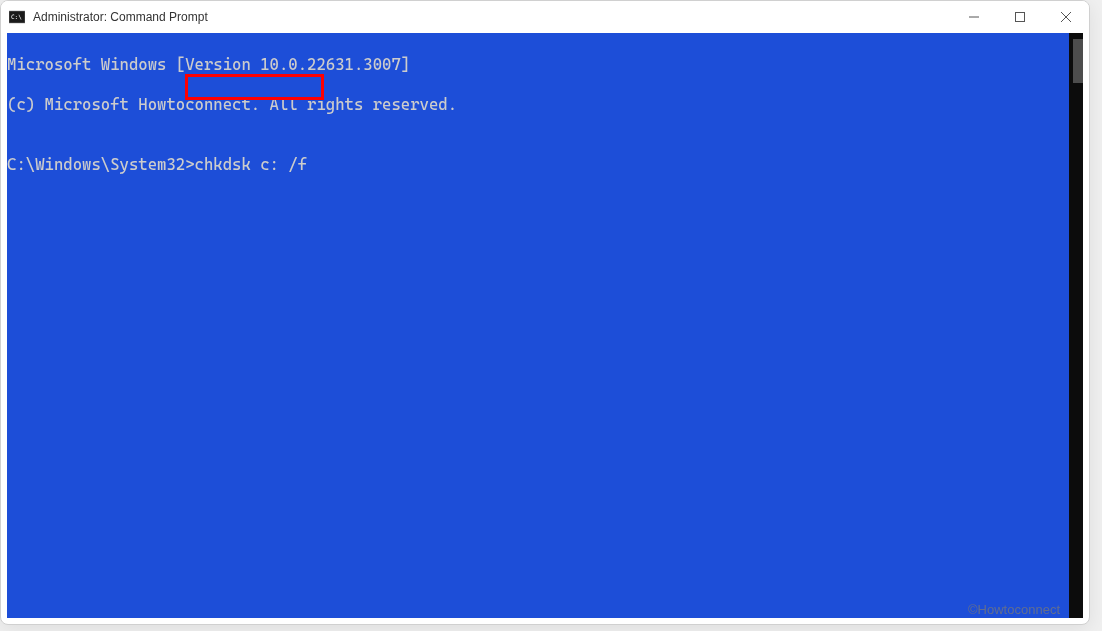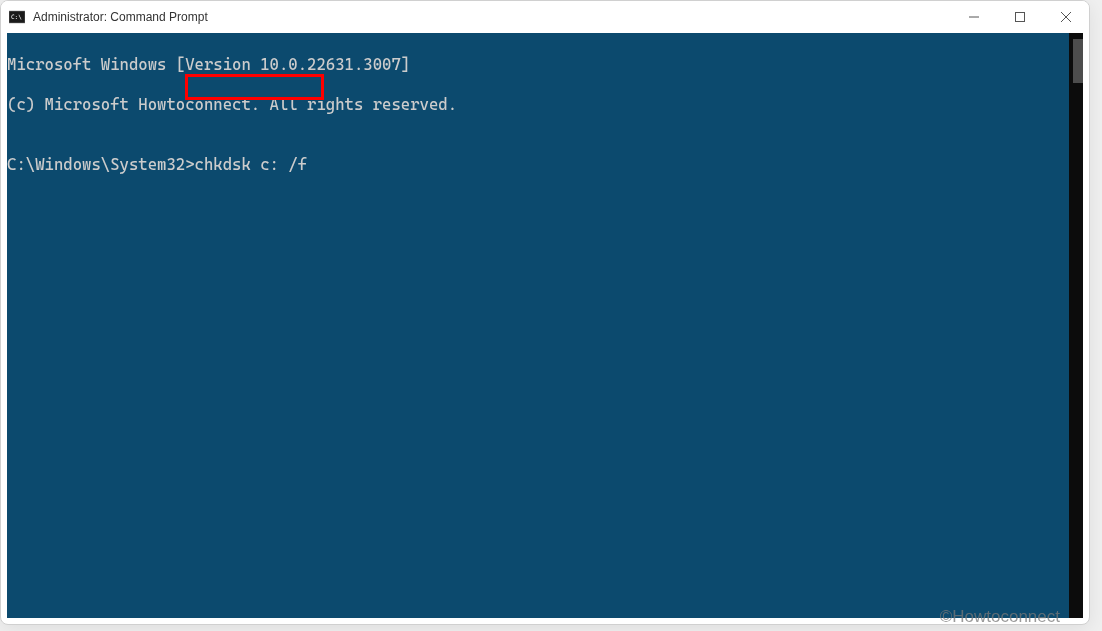--- a/index.html
+++ b/index.html
@@ -59,21 +59,21 @@
       height: 32px;
       display: flex;
       align-items: center;
       justify-content: center;
       background: transparent;
       border: none;
       color: #555;
     }
     .terminal-area {
       flex: 1;
-      background: #0c4a6e;
+      background: #1d4ed8;
       position: relative;
       overflow: hidden;
       margin: 0 6px 6px 6px;
     }
     .terminal-content {
       font-family: "Consolas", "Cascadia Mono", monospace;
       font-size: 16px;
       line-height: 20px;
       color: #cccccc;
       white-space: pre;
@@ -108,23 +108,23 @@
       right: 0;
       top: 6px;
       width: 10px;
       height: 44px;
       background: #4d4d4d;
       border-radius: 0;
     }
     .watermark {
       position: absolute;
       right: 42px;
-      bottom: 4px;
+      bottom: 14px;
       color: rgba(120,120,120,0.75);
-      font-size: 17px;
+      font-size: 13px;
       font-family: "Segoe UI", sans-serif;
     }
   </style>
 </head>
 <body>
 
 <div class="window">
   <div class="titlebar">
     <span class="titlebar-icon">
       <svg width="16" height="16" viewBox="0 0 16 16">

